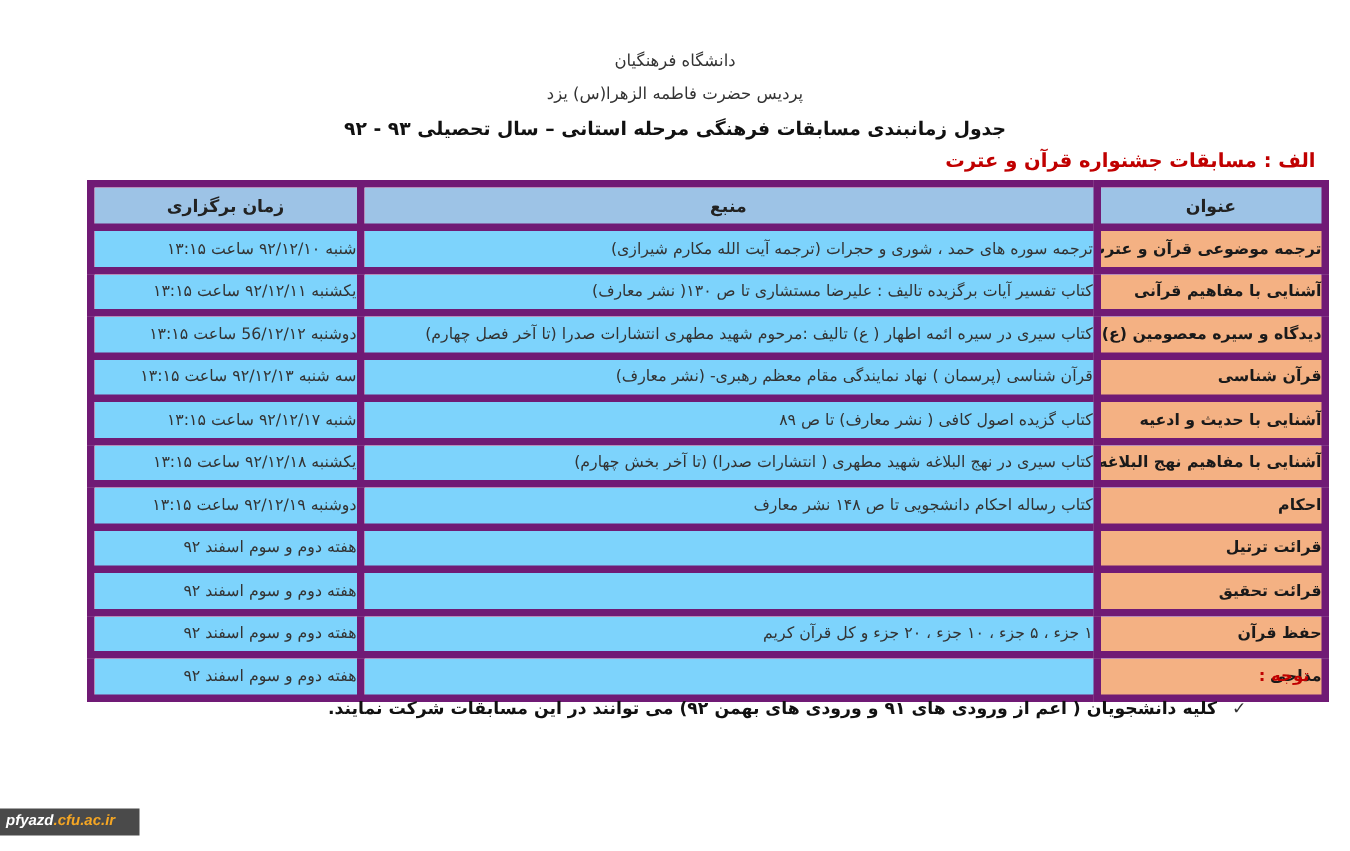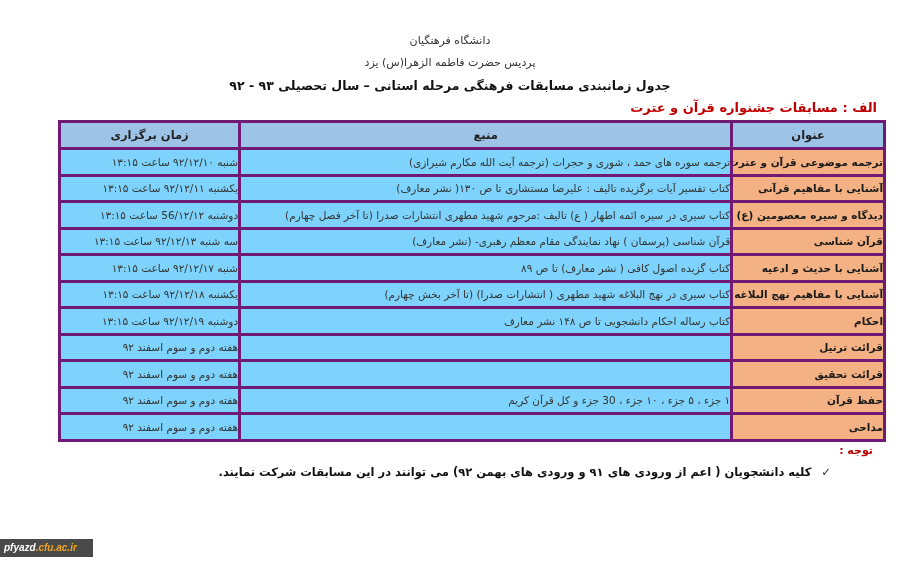--- a/index.html
+++ b/index.html
@@ -13,21 +13,21 @@
   .h3 { top:78px; font-size:12.5px; font-weight:bold; color:#111; }
   .section-title {
     position:absolute; top:100px; right:23px; direction:rtl;
     font-size:13px; font-weight:bold; color:#c00000;
   }
   table.sched {
     position:absolute; top:120px; left:58px; width:828px;
     border-collapse:collapse; direction:rtl; table-layout:fixed;
   }
   table.sched th, table.sched td {
-    border:3px solid #701a75; padding:0 0; height:23.5px; font-size:10.5px;
+    border:5px solid #701a75; padding:0 0; height:23.5px; font-size:10.5px;
     white-space:nowrap; overflow:hidden;
   }
   table.sched th {
     background:#9dc3e6; font-weight:bold; font-size:11.5px; text-align:center; height:24px; color:#222;
   }
   td.title-cell { background:#f4b183; font-weight:bold; font-size:11.5px; color:#1a1a1a; text-align:right; }
   td.src-cell, td.time-cell { background:#7dd3fc; color:#333; text-align:right; }
   col.c1 { width:146px; }
   col.c2 { width:470px; }
   col.c3 { width:172px; }
@@ -113,21 +113,21 @@
       <td class="src-cell"></td>
       <td class="time-cell">هفته دوم و سوم اسفند ۹۲</td>
     </tr>
     <tr>
       <td class="title-cell">قرائت تحقیق</td>
       <td class="src-cell"></td>
       <td class="time-cell">هفته دوم و سوم اسفند ۹۲</td>
     </tr>
     <tr>
       <td class="title-cell">حفظ قرآن</td>
-      <td class="src-cell">۱ جزء ،  ۵ جزء ، ۱۰ جزء ، 30 جزء  و کل قرآن کریم</td>
+      <td class="src-cell">۱ جزء ،  ۵ جزء ، ۱۰ جزء ، ۲۰ جزء  و کل قرآن کریم</td>
       <td class="time-cell">هفته دوم و سوم اسفند ۹۲</td>
     </tr>
     <tr>
       <td class="title-cell">مداحی</td>
       <td class="src-cell"></td>
       <td class="time-cell">هفته دوم و سوم اسفند ۹۲</td>
     </tr>
   </tbody>
 </table>
 

